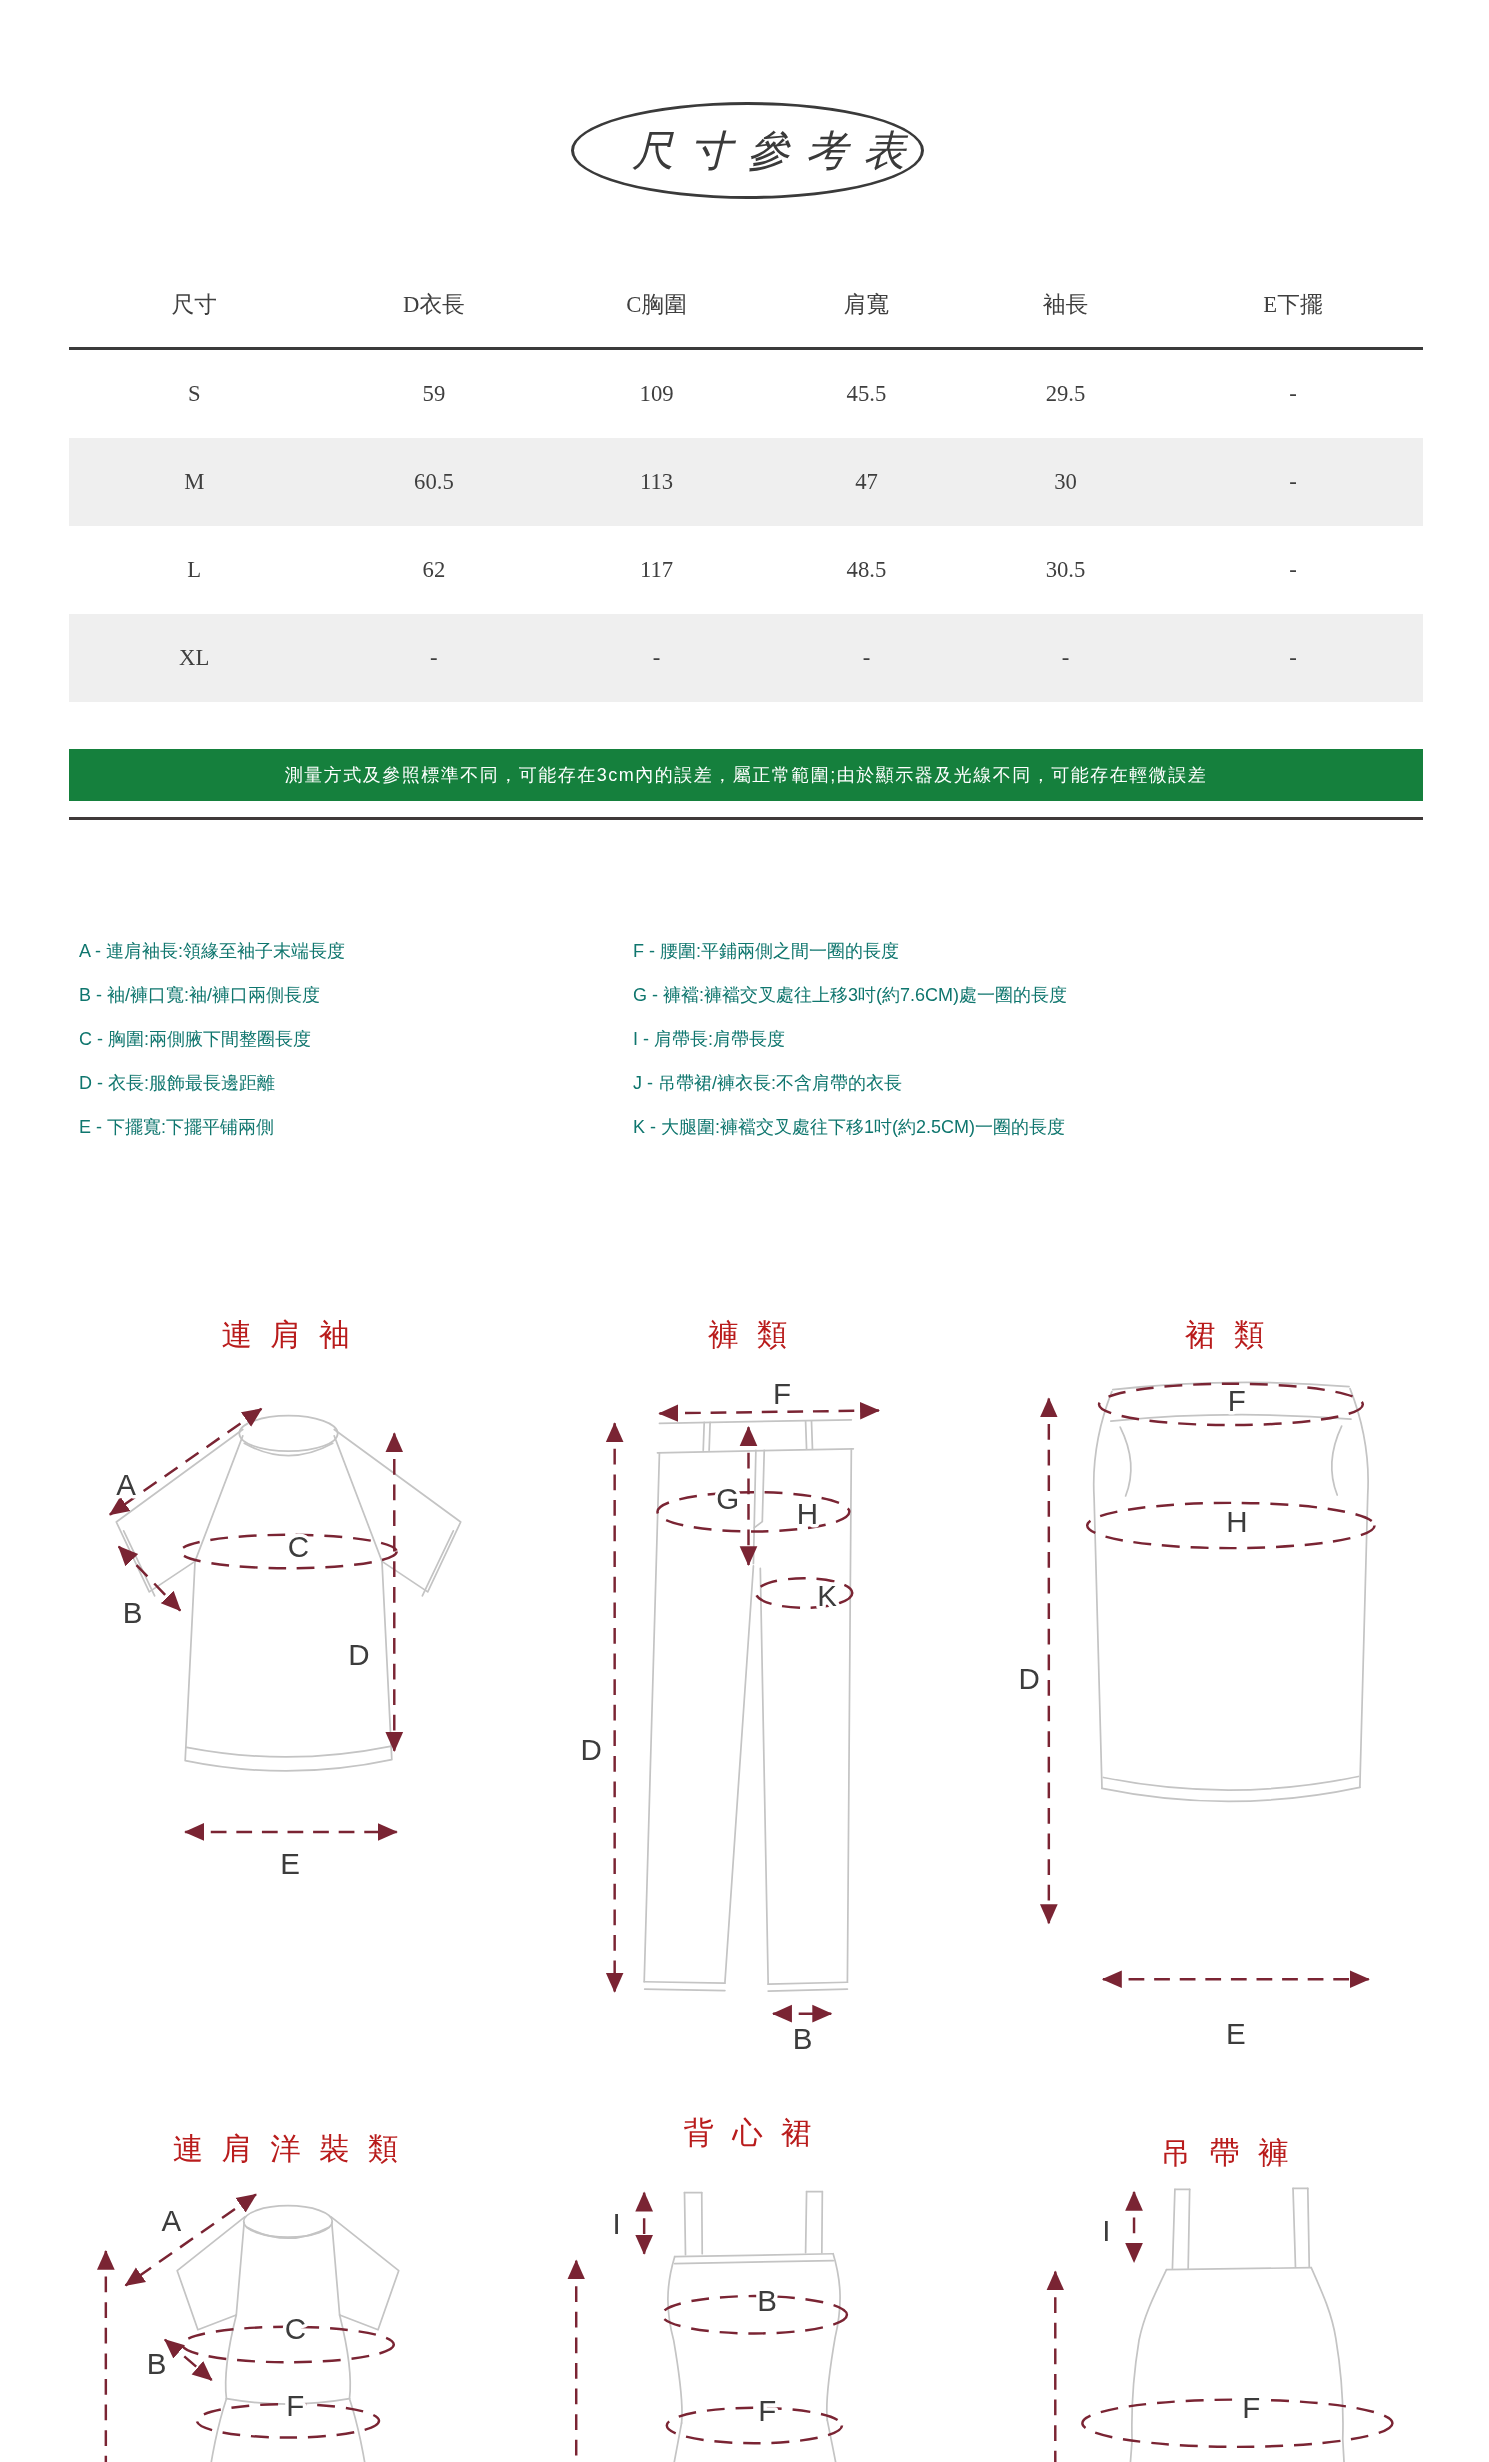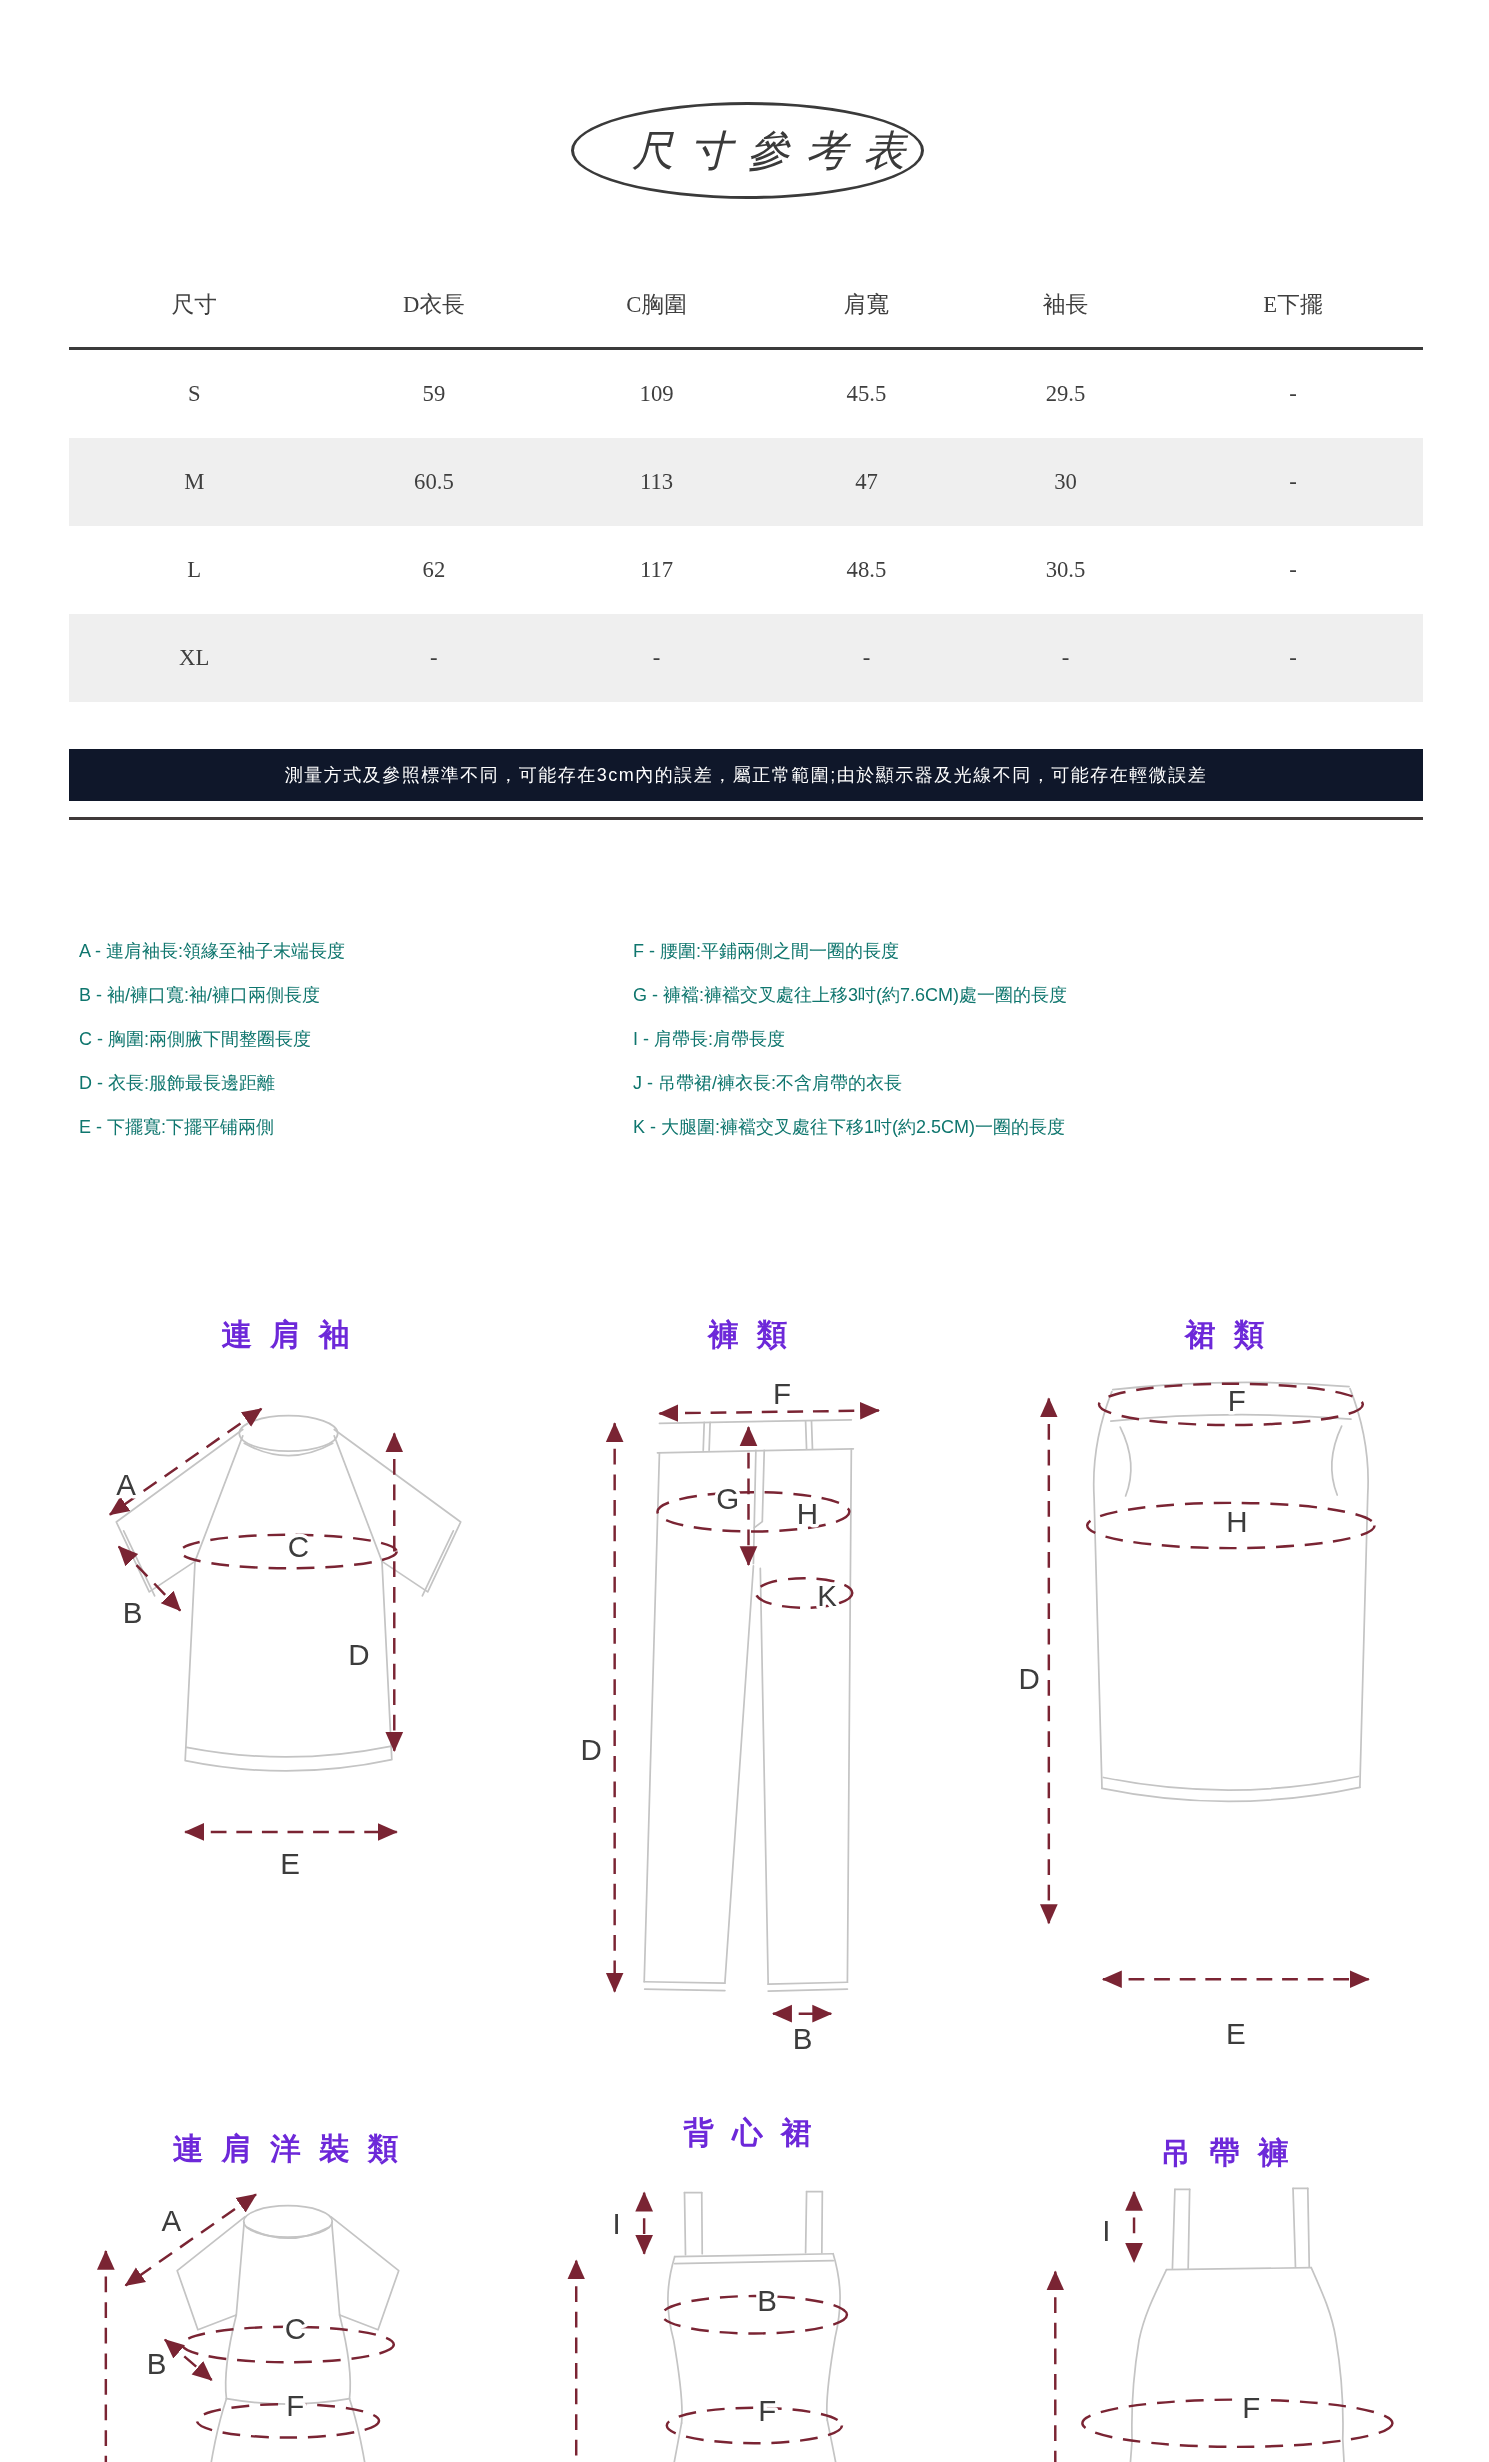--- a/index.html
+++ b/index.html
@@ -24,34 +24,34 @@
   .trow{
     display:grid;grid-template-columns:18.5% 16.9% 16% 15% 14.4% 19.2%;
     height:88px;align-items:center;text-align:center;
     font-size:22.7px;font-weight:500;color:#3f3f3f;
   }
   .thead{height:86px;border-bottom:3.4px solid #3b3b3b;}
   .alt{background:#efefef;}
 
   
   #notice-banner{
-    left:69px;top:749px;width:1354px;height:52px;background:#0f172a;
+    left:69px;top:749px;width:1354px;height:52px;background:#15803d;
     display:flex;align-items:center;justify-content:center;
     color:#ffffff;font-size:18px;letter-spacing:1.5px;white-space:nowrap;
   }
   #notice-rule{left:69px;top:817px;width:1354px;height:2.5px;background:#3f3939;}
 
   
   .legend{font-size:18px;color:#0f766e;line-height:44px;white-space:nowrap;}
   #legend-left{left:79px;top:929px;}
   #legend-right{left:633px;top:929px;}
 
   
   .dia-h{
-    font-size:30.5px;font-weight:700;color:#6d28d9;letter-spacing:4.9px;
+    font-size:30.5px;font-weight:400;color:#b91c1c;letter-spacing:4.9px;
     transform:translateX(-50%);white-space:nowrap;line-height:32.5px;
   }
 
   
   .garm{stroke:#c4c4c4;stroke-width:3.5;fill:none;stroke-linecap:round;stroke-linejoin:round;}
   .dash{stroke:#7a2433;stroke-width:5;fill:none;stroke-dasharray:32 20;}
   .dashe{stroke:#7a2433;stroke-width:5;fill:none;stroke-dasharray:36 22;}
   .slb{
     font-family:"Liberation Sans","DejaVu Sans",sans-serif;
     font-size:60px;font-weight:500;fill:#3c3c3c;text-anchor:middle;

